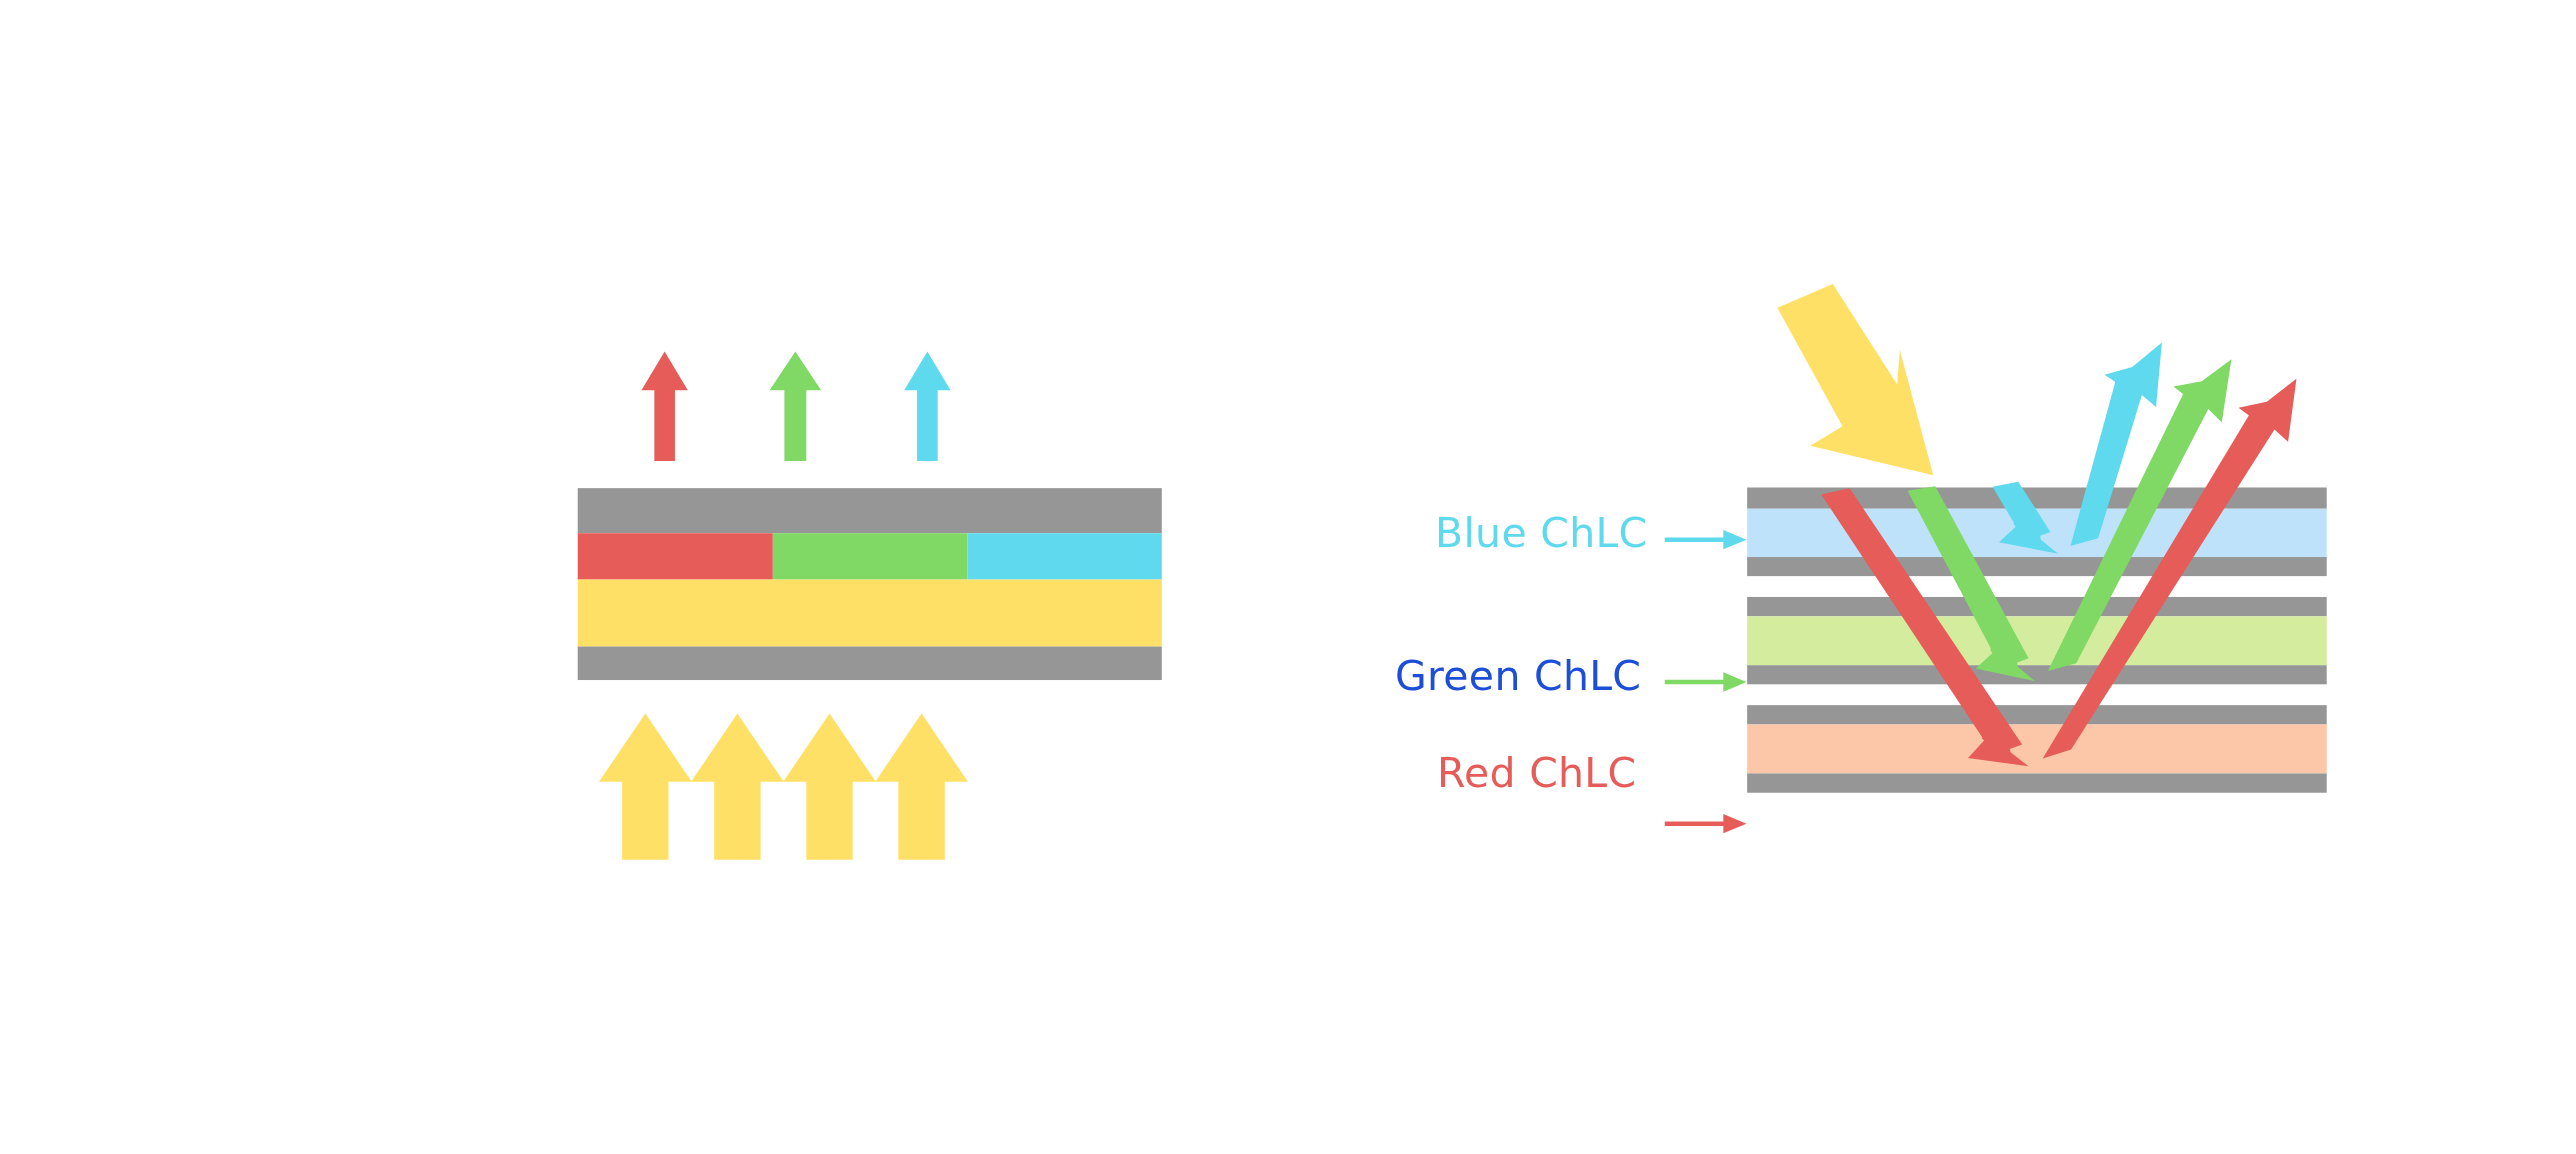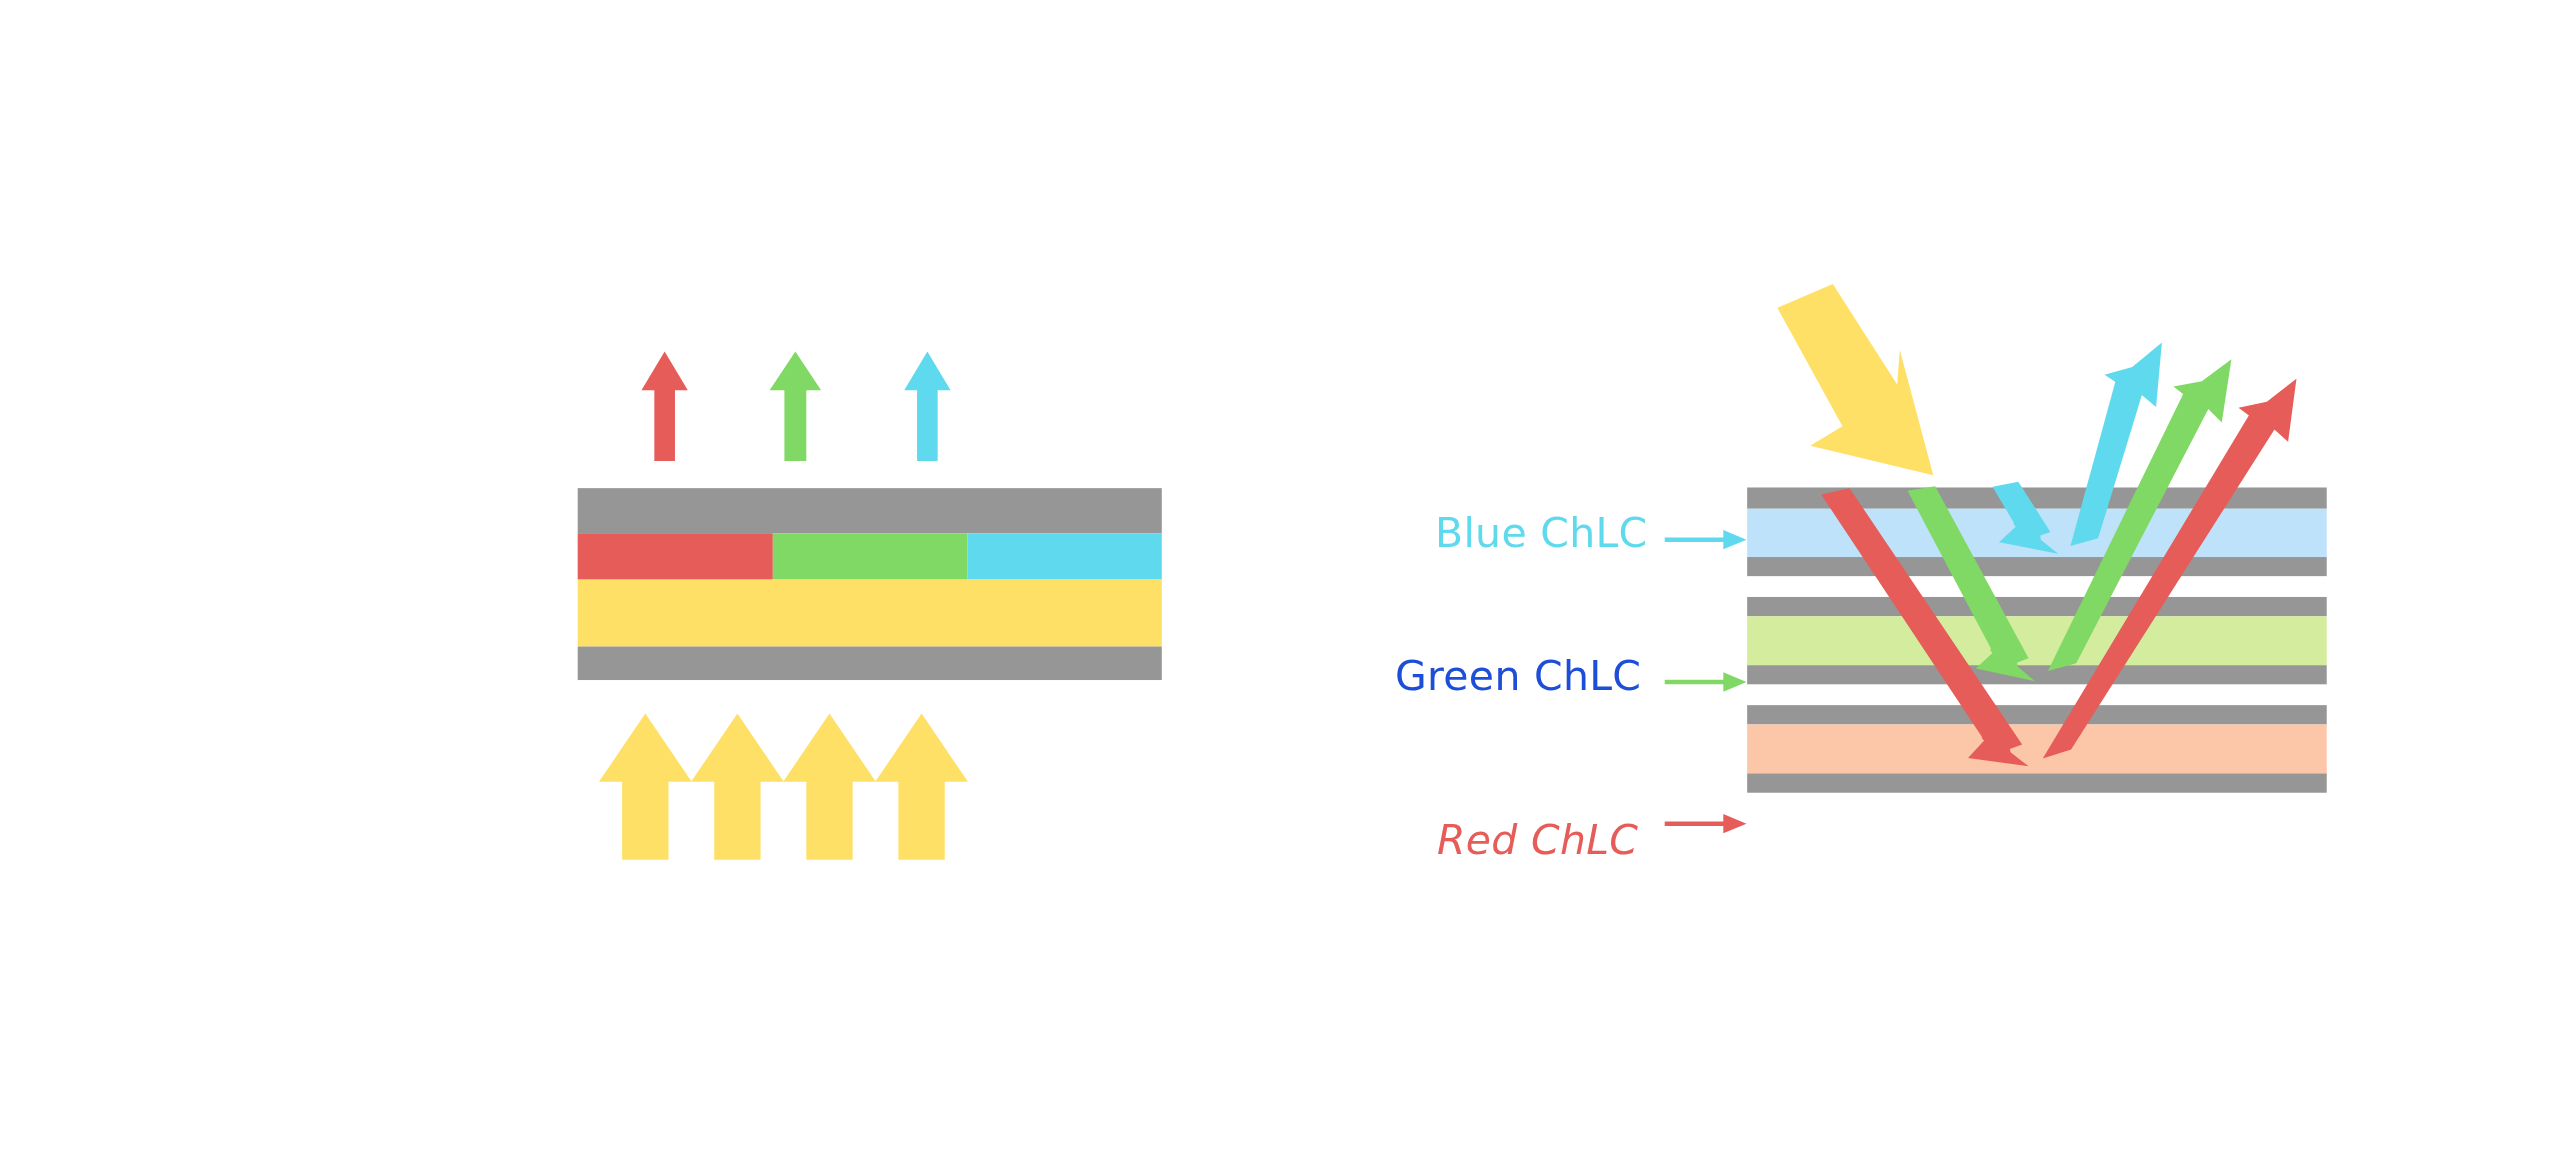--- a/index.html
+++ b/index.html
@@ -43,21 +43,21 @@
 <body>
 
 <div id="stage">
 
   <div class="lbl" id="lbl0" style="left:1435px; top:513px; color:#5FD9ED;">
     <span>Blue ChLC</span>
   </div>
   <div class="lbl" id="lbl1" style="left:1395px; top:656px; color:#1d4ed8;">
     <span>Green ChLC</span>
   </div>
-  <div class="lbl" id="lbl2" style="left:1437px; top:820px; color:#E65C58;font-style:italic;">
+  <div class="lbl" id="lbl2" style="left:1437px; top:753px; color:#E65C58;">
     <span>Red ChLC</span>
   </div>
 
   <svg class="layer-svg" viewBox="0 0 4000 1792">
 
     <g>
       <polygon fill="#E65C58" points="1032,546 1068,606 1048,606 1048,716 1016,716 1016,606 996,606"></polygon>
     </g>
 
     <g>

